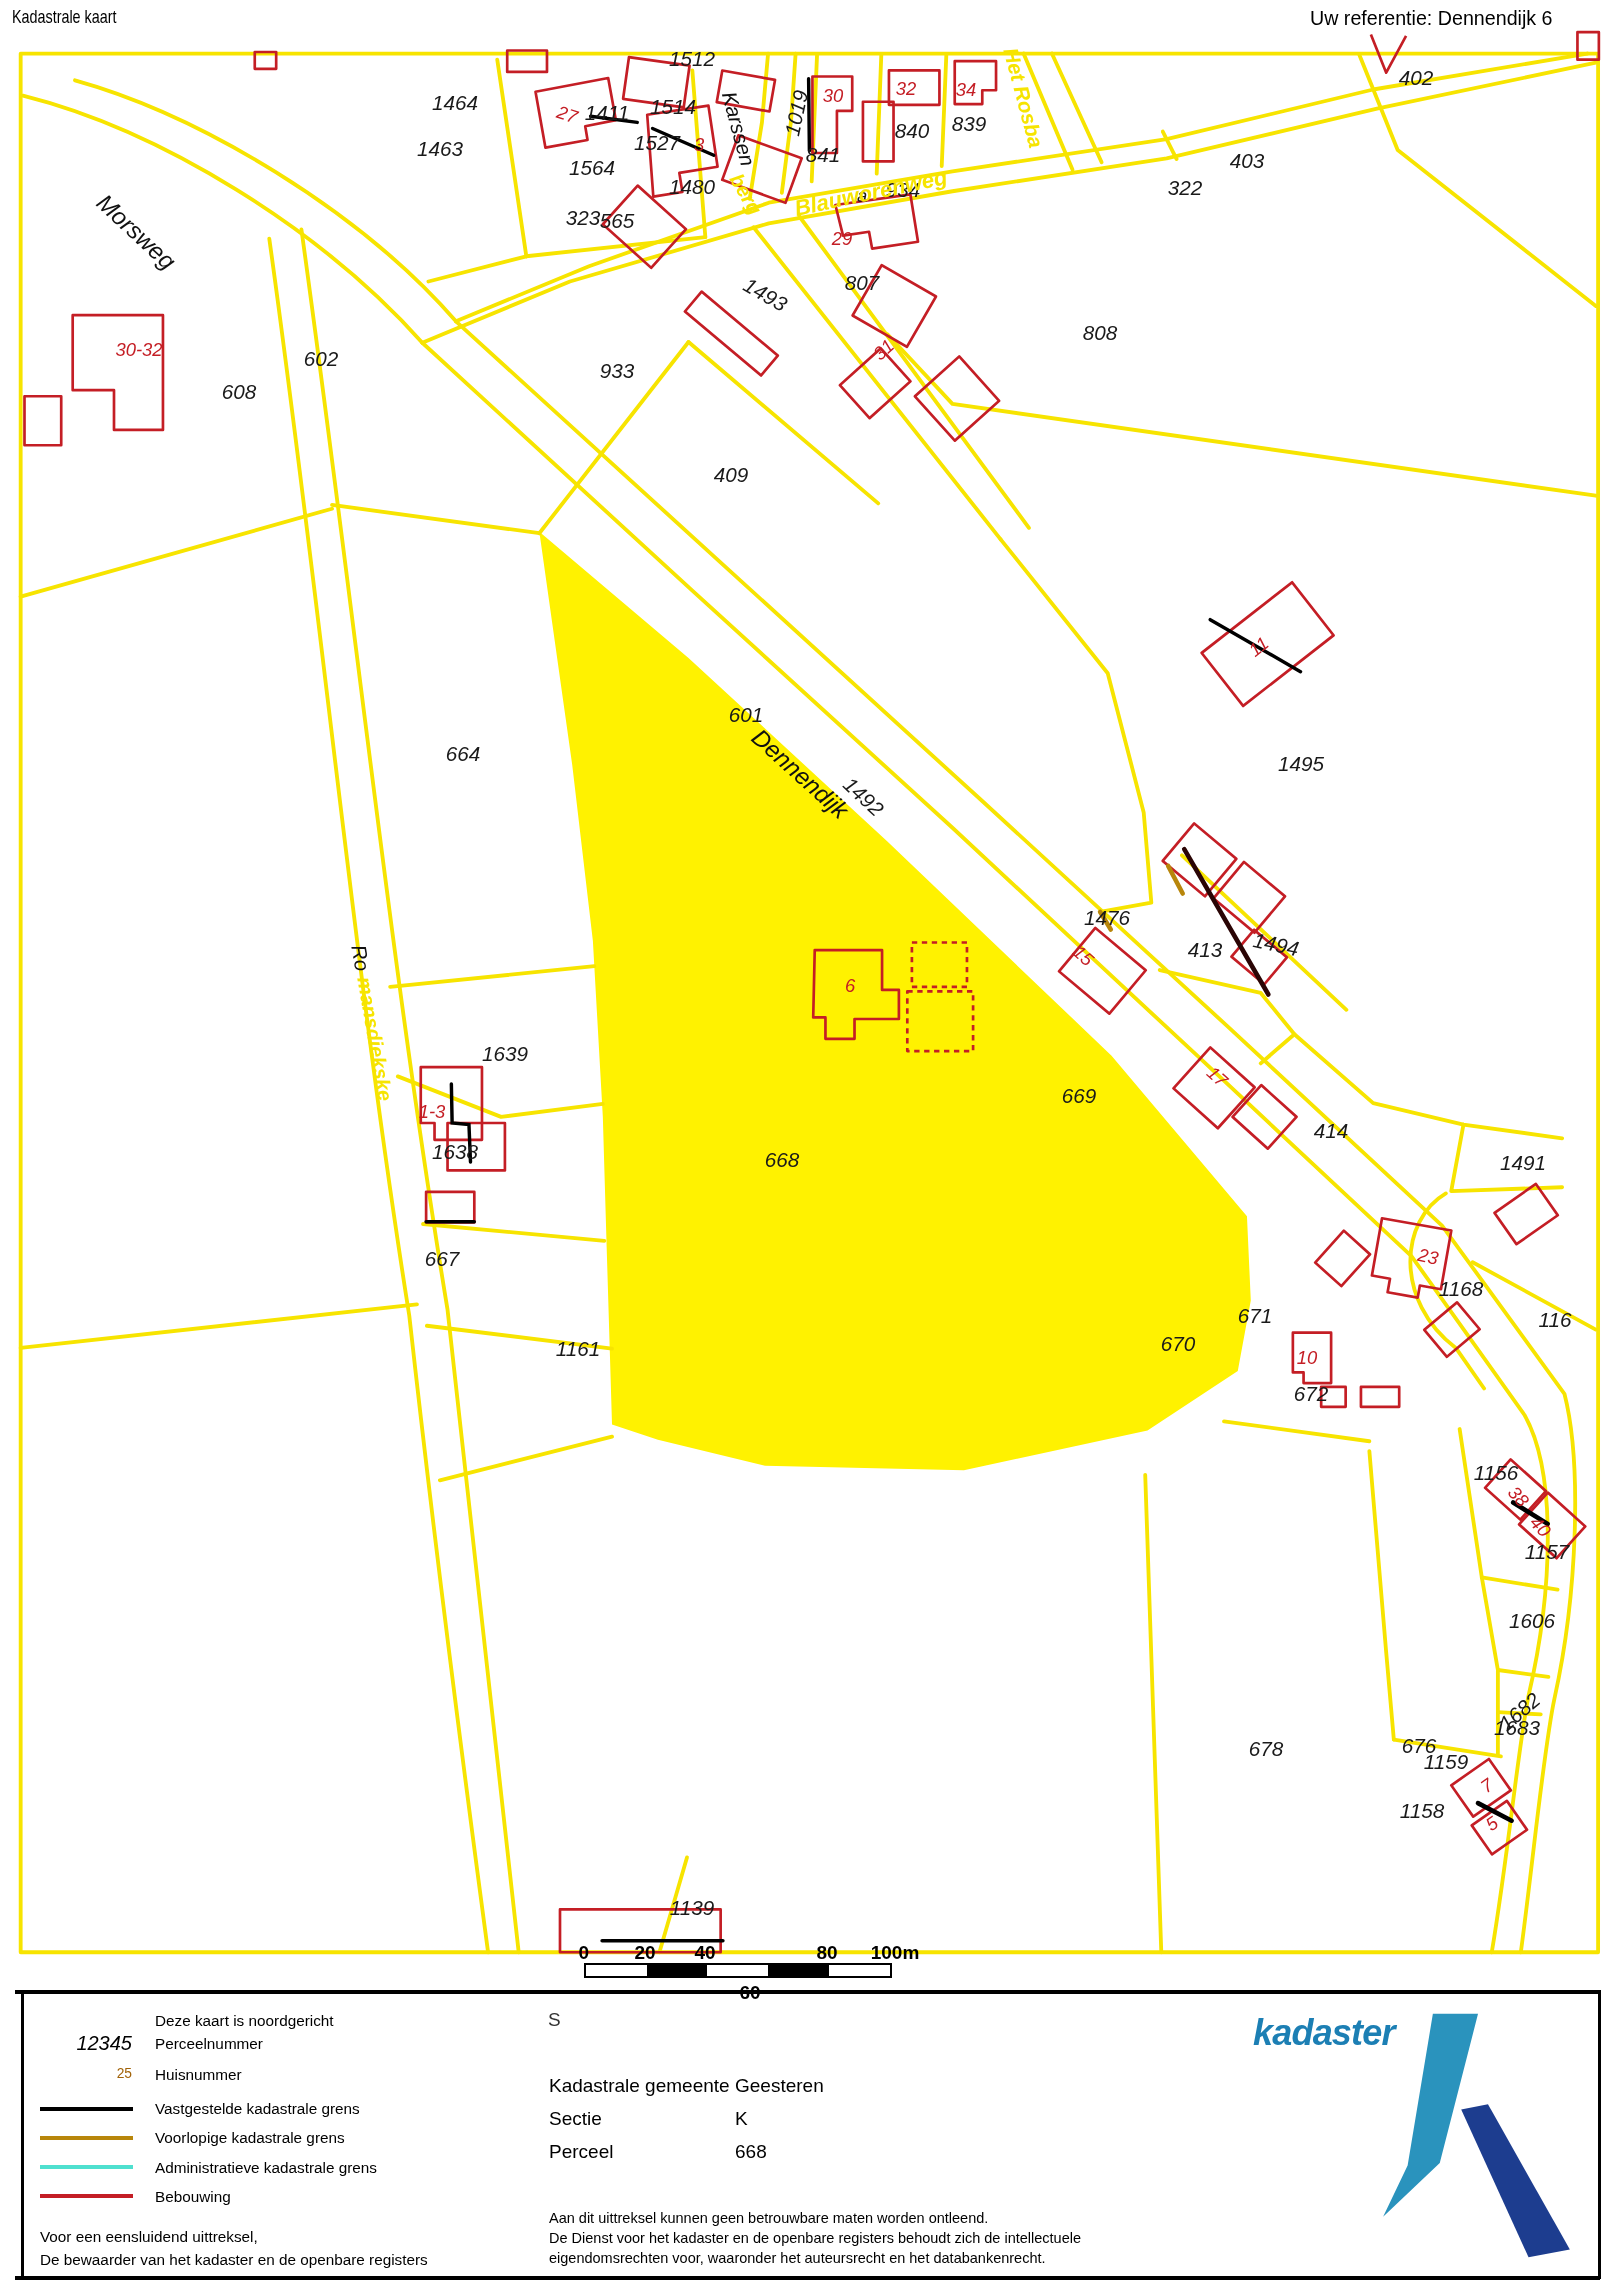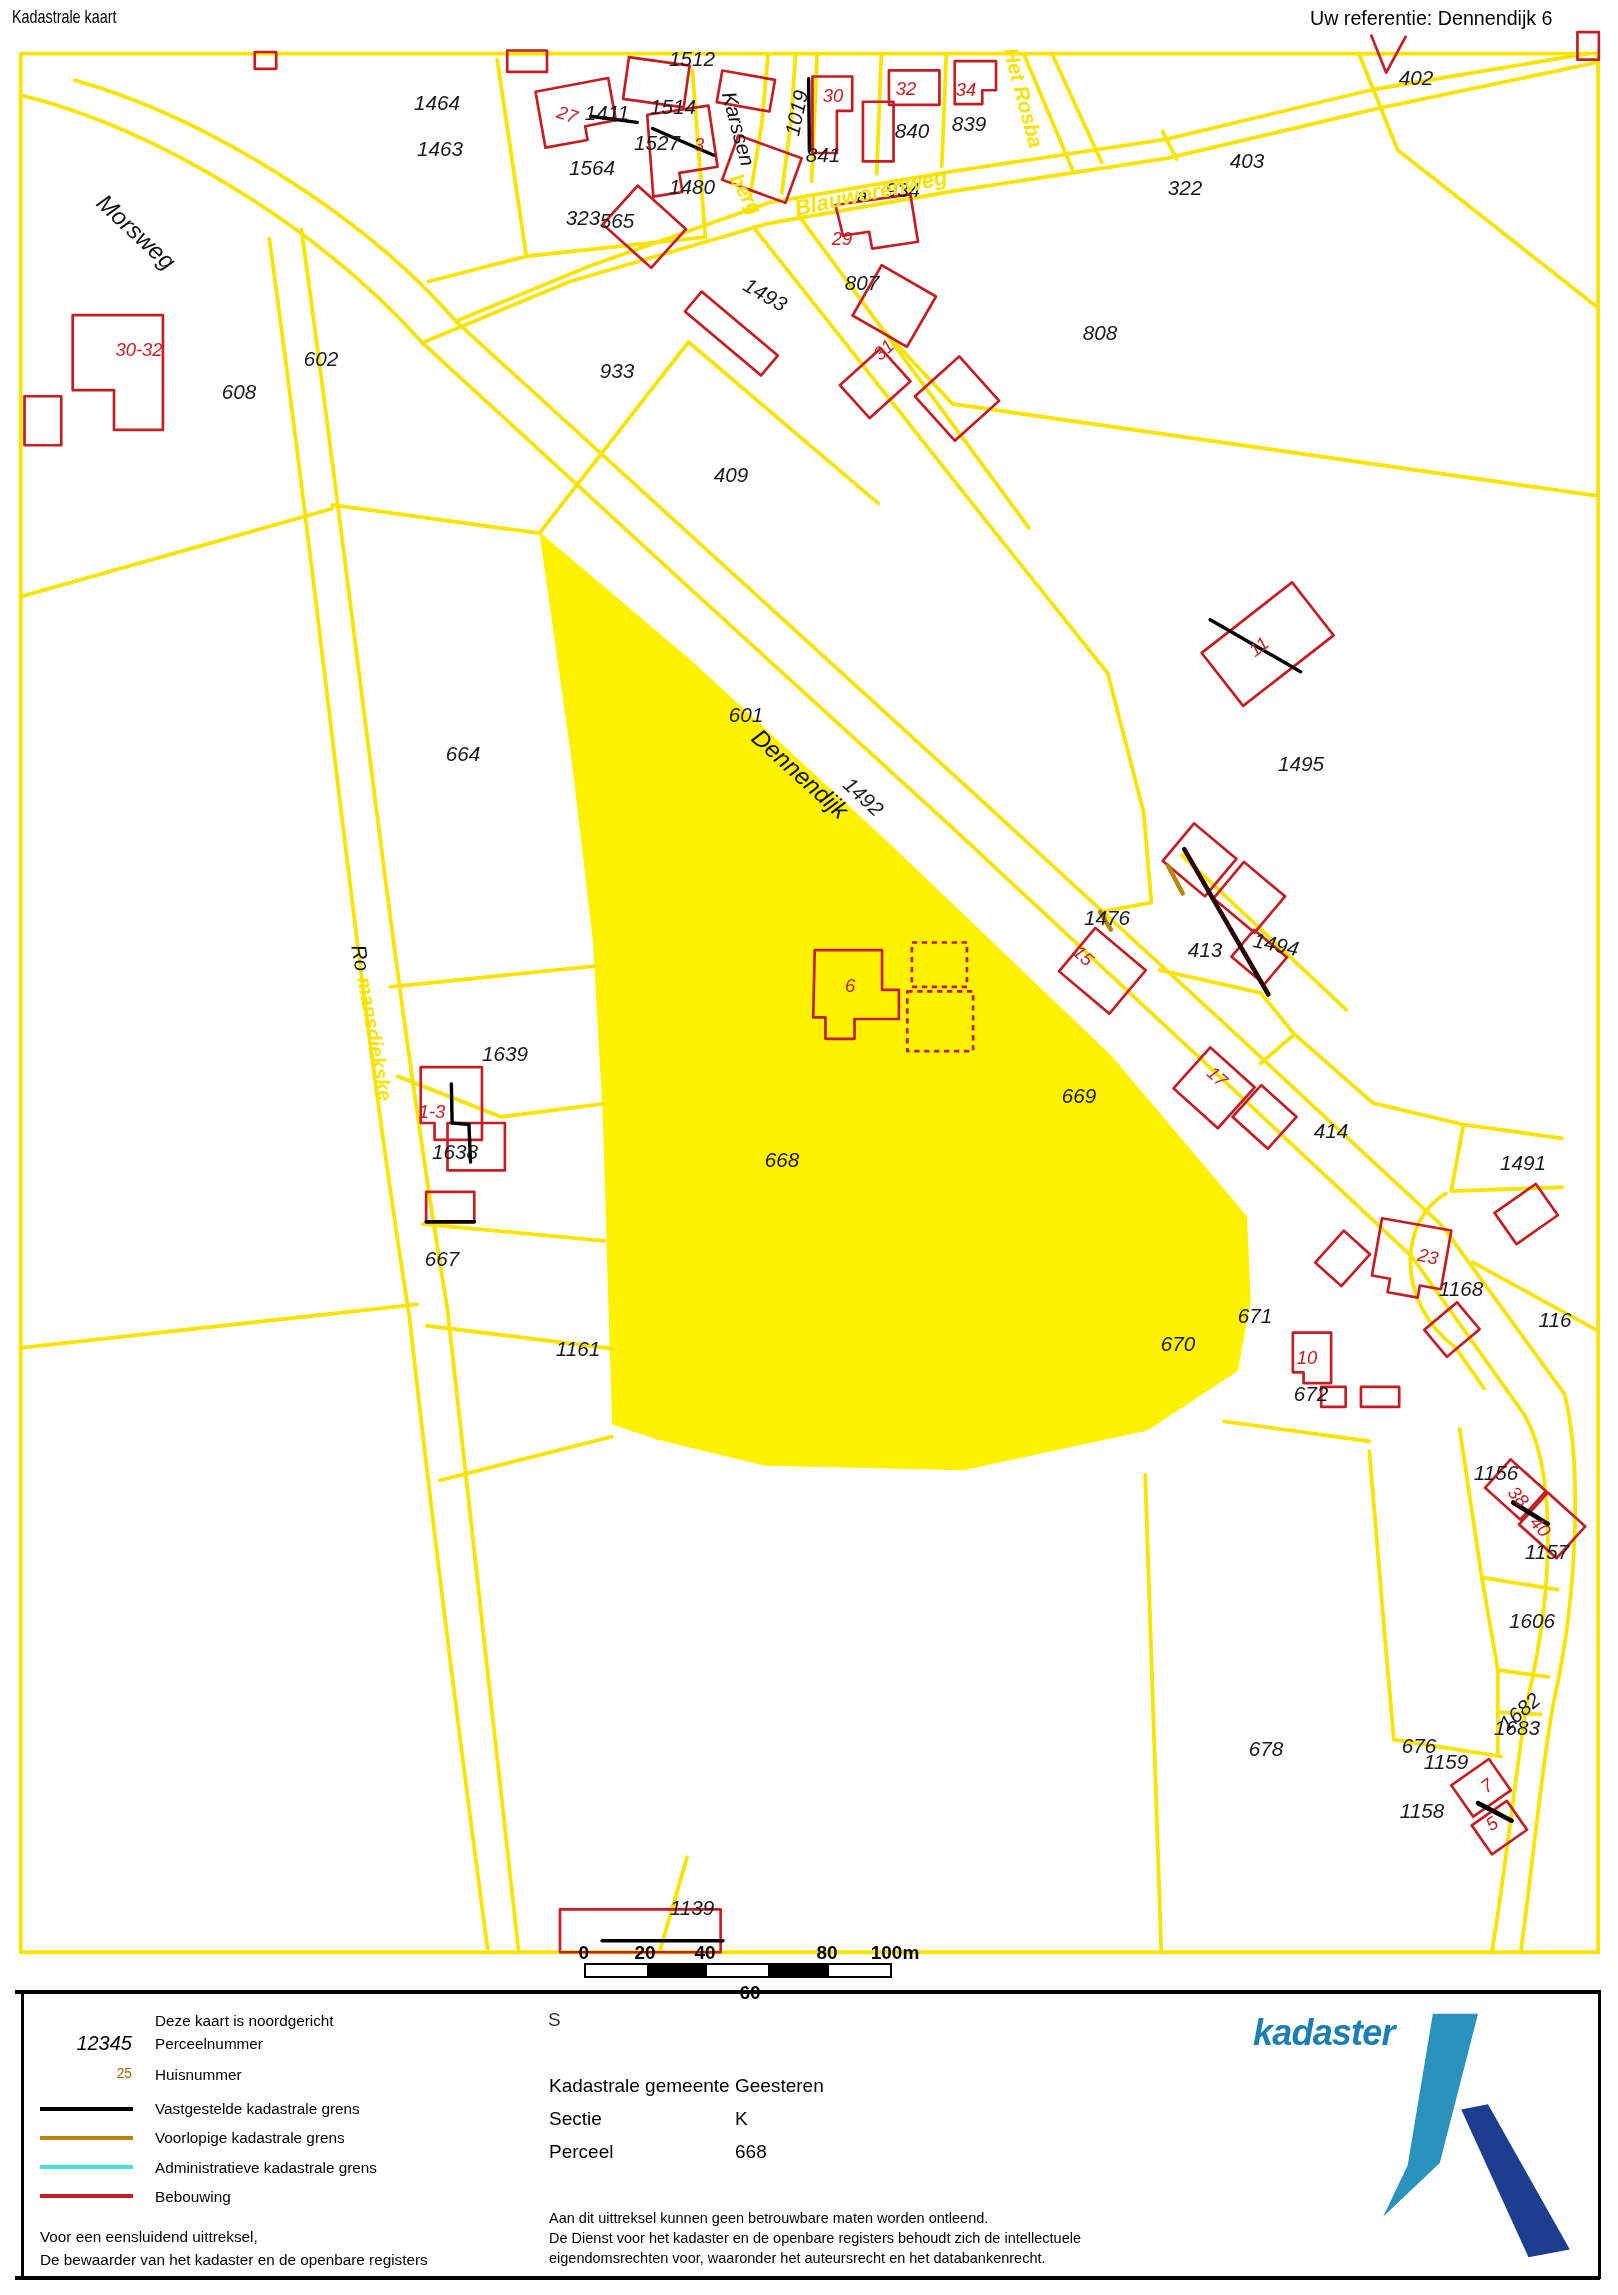--- a/index.html
+++ b/index.html
@@ -158,21 +158,21 @@
     </g>
 
     <g stroke="#b8860b" stroke-width="6" fill="none" stroke-linecap="round">
       <path d="M1527,1132 L1546,1168"></path>
       <path d="M1438,1192 L1452,1215"></path>
     </g>
   </svg>
 
   <div id="labels">
       <div class="map-label parcel" style="left: 692px; top: 59px; transform: translate(-50%, -50%);">1512</div>
-      <div class="map-label parcel" style="left: 437px; top: 103px; transform: translate(-50%, -50%); text-align: right;">1464</div>
+      <div class="map-label parcel" style="left: 455px; top: 103px; transform: translate(-50%, -50%); text-align: right;">1464</div>
       <div class="map-label parcel" style="left: 440px; top: 149px; transform: translate(-50%, -50%);">1463</div>
       <div class="map-label parcel" style="left: 607px; top: 113px; transform: translate(-50%, -50%);">1411</div>
       <div class="map-label parcel" style="left: 673px; top: 107px; transform: translate(-50%, -50%);">1514</div>
       <div class="map-label parcel" style="left: 657px; top: 143px; transform: translate(-50%, -50%);">1527</div>
       <div class="map-label parcel" style="left: 592px; top: 168px; transform: translate(-50%, -50%);">1564</div>
       <div class="map-label parcel" style="left: 692px; top: 187px; transform: translate(-50%, -50%);">1480</div>
       <div class="map-label parcel" style="left: 583px; top: 218px; transform: translate(-50%, -50%);">323</div>
       <div class="map-label parcel" style="left: 617px; top: 221px; transform: translate(-50%, -50%);">565</div>
       <div class="map-label parcel" style="left: 321px; top: 359px; transform: translate(-50%, -50%);">602</div>
       <div class="map-label parcel" style="left: 239px; top: 392px; transform: translate(-50%, -50%);">608</div>

